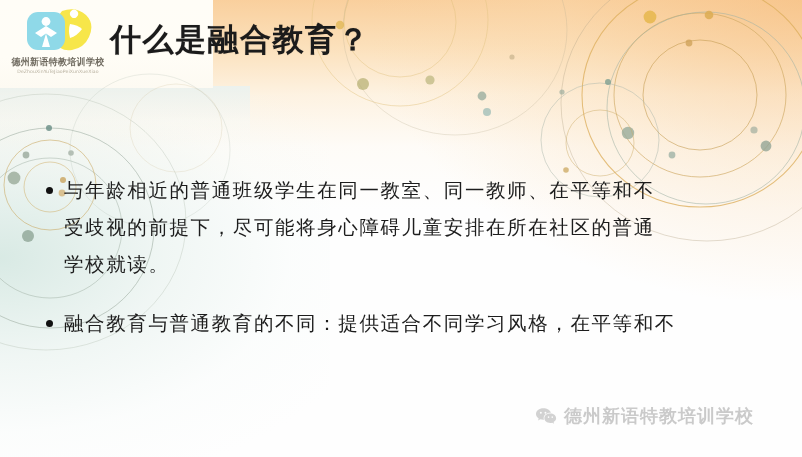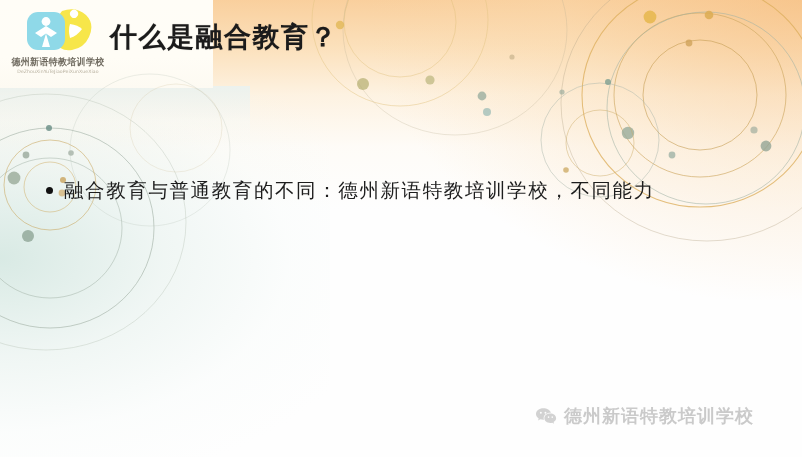--- a/index.html
+++ b/index.html
@@ -106,21 +106,21 @@
     letter-spacing:0.1px;
     color:#b6ae9c;
     white-space:nowrap;
     font-family:"DejaVu Sans","Liberation Sans",sans-serif;
   }
 
   
   #title{
     position:absolute;
     left:110px; top:22px;
-    font-size:27px;
+    font-size:31px;
     font-weight:bold;
     color:#1b1b1b;
     letter-spacing:1.5px;
     line-height:1.1;
     white-space:nowrap;
     font-family:"DejaVu Sans","Liberation Sans",sans-serif;
     text-shadow:0 0 1px rgba(0,0,0,0.28);
   }
 
   
@@ -259,25 +259,33 @@
       <path d="M22 20 L33 27 L27 31 L22 27.5 L17 31 L11 27 Z M22 27.5 L18 41 L22 41 L26 41 Z" fill="#ffffff"></path>
     </svg>
     <div class="logo-name">德州新语特教培训学校</div>
     <div class="logo-pinyin">DeZhouXinYuTeJiaoPeiXunXueXiao</div>
   </div>
 
   <div id="title">什么是融合教育？</div>
 
   <div id="body">
 
-
     <div class="bullet">
       <span class="dot"></span>
       <p>
-        <span class="ln">融合教育与普通教育的不同：德州新语特教培训学校，不同能力</span>
+        <span class="ln">与年龄相近的普通班级学生在同一教室、同一教师、在平等和不</span>
+        <span class="ln">受歧视的前提下，尽可能将身心障碍儿童安排在所在社区的普通</span>
+        <span class="ln">学校就读。</span>
+      </p>
+    </div>
+
+    <div class="bullet">
+      <span class="dot"></span>
+      <p>
+        <span class="ln">融合教育与普通教育的不同：提供适合不同学习风格，在平等和不</span>
       </p>
     </div>
 
   </div>
 
   <div id="footer">
     <svg class="wechat" viewBox="0 0 24 21" xmlns="http://www.w3.org/2000/svg">
       <path d="M9 1.4 C4.4 1.4 0.9 4.3 0.9 7.8 c0 2 1.2 3.8 3 5 L3.2 15 l2.6 -1.4 c1 0.3 2.1 0.5 3.2 0.5
                c0.3 0 0.5 0 0.8 0 C9.5 13.4 9.4 12.9 9.4 12.3 c0 -3.3 3.2 -5.9 7.2 -5.9 c0.3 0 0.5 0 0.8 0
                C16.7 3.6 13.2 1.4 9 1.4 Z" fill="#6f6f6f"></path>

